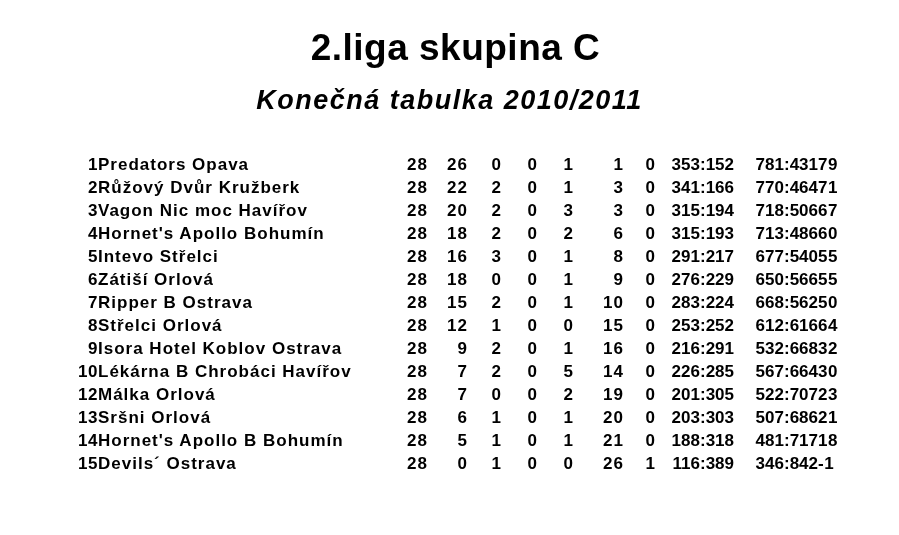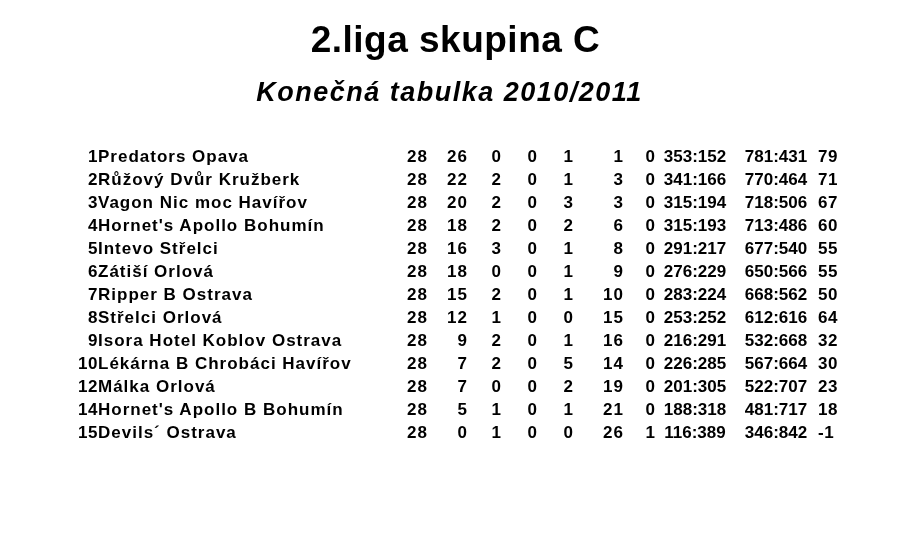--- a/index.html
+++ b/index.html
@@ -9,21 +9,21 @@
   body {
     width: 899px;
     height: 535px;
     background: #ffffff;
     color: #000000;
     font-family: "Liberation Sans", sans-serif;
     font-weight: bold;
     overflow: hidden;
   }
   .page-title {
-    margin-top: 18px;
+    margin-top: 26px;
     text-align: center;
     font-size: 37px;
     line-height: 44px;
     letter-spacing: 0.5px;
     padding-left: 12px;
   }
   .page-subtitle {
     margin-top: 16px;
     text-align: center;
     font-size: 27px;
@@ -43,21 +43,21 @@
   table.standings td {
     padding: 0;
     height: 23px;
     line-height: 23px;
     white-space: nowrap;
     overflow: visible;
   }
   td.rank  { text-align: right; letter-spacing: 0.5px; }
   td.team  { text-align: left; padding-left: 13px; letter-spacing: 1px; }
   td.num   { text-align: right; letter-spacing: 1px; }
-  td.score { text-align: center; letter-spacing: 0; margin-top: 32px; }
+  td.score { text-align: right; letter-spacing: 0; margin-top: 32px; }
   td.pts   { text-align: left; letter-spacing: 0.5px; }
 </style>
 </head>
 <body style="background: rgb(255, 255, 255); color: rgb(0, 0, 0);">
 
 <div class="page-title">2.liga skupina C</div>
 
 <div class="page-subtitle">Konečná tabulka 2010/2011</div>
 
 <table class="standings">
@@ -224,20 +224,34 @@
         <td class="num">0</td>
         <td class="num">0</td>
         <td class="num">2</td>
         <td class="num">19</td>
         <td class="num">0</td>
         <td class="score">201:305</td>
         <td class="score">522:707</td>
         <td class="pts">23</td>
       </tr>
       <tr>
+        <td class="rank">13</td>
+        <td class="team">Sršni Orlová</td>
+        <td class="num">28</td>
+        <td class="num">6</td>
+        <td class="num">1</td>
+        <td class="num">0</td>
+        <td class="num">1</td>
+        <td class="num">20</td>
+        <td class="num">0</td>
+        <td class="score">203:303</td>
+        <td class="score">507:686</td>
+        <td class="pts">21</td>
+      </tr>
+      <tr>
         <td class="rank">14</td>
         <td class="team">Hornet's Apollo B Bohumín</td>
         <td class="num">28</td>
         <td class="num">5</td>
         <td class="num">1</td>
         <td class="num">0</td>
         <td class="num">1</td>
         <td class="num">21</td>
         <td class="num">0</td>
         <td class="score">188:318</td>

